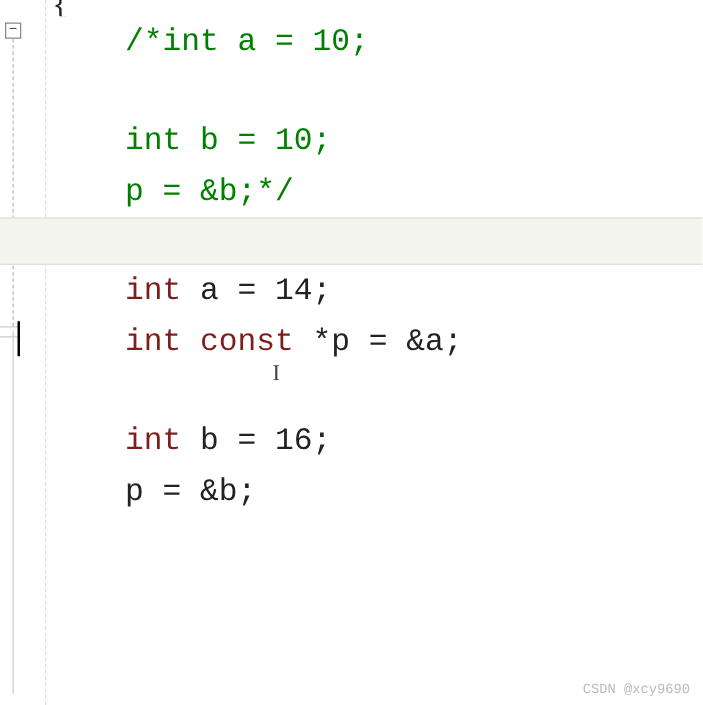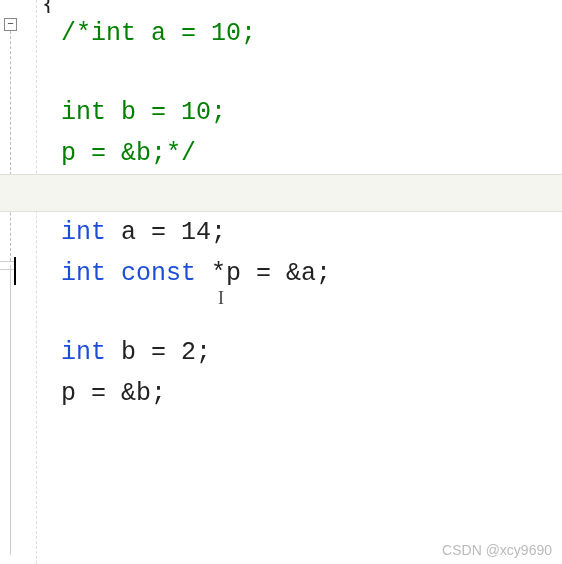--- a/index.html
+++ b/index.html
@@ -76,34 +76,34 @@
     .code-area {
       position: absolute;
       left: 0;
       top: 0;
       width: 100%;
     }
     .line {
       height: 41px;
       line-height: 41px;
       white-space: pre;
-      padding-left: 61px;
+      padding-left: 100px;
       position: relative;
     }
     .line.brace {
       padding-left: 42px;
       height: 13px;
       line-height: 10px;
       font-size: 22px;
       color: #555;
       overflow: hidden;
     }
     .line.short { height: 38px; line-height: 38px; }
     .comment { color: #008000; }
-    .keyword { color: #1d4ed8; }
+    .keyword { color: #7f1d1d; }
     .normal { color: #222; }
     .highlight-line {
       background: #f5f5f0;
       border-top: 1px solid #e0e0d8;
       border-bottom: 1px solid #e0e0d8;
     }
     .cursor-caret {
       position: absolute;
       left: 14px;
       top: 257px;
@@ -132,22 +132,22 @@
       height: 3px;
       background: linear-gradient(135deg, transparent 40%, #cc0000 40%, #cc0000 60%, transparent 60%),
                   linear-gradient(45deg, transparent 40%, #cc0000 40%, #cc0000 60%, transparent 60%);
       background-size: 6px 3px;
       background-repeat: repeat-x;
     }
     .watermark {
       position: absolute;
       right: 10px;
       bottom: 6px;
-      font-size: 14px;
-      font-family: Liberation Sans, sans-serif;
+      font-size: 11px;
+      font-family: Liberation Mono, monospace;
       color: #bbb;
     }
   </style>
 </head>
 <body>
 
 <div class="editor">
 
   <div class="gutter">
     <div class="fold-box">
@@ -171,21 +171,21 @@
 
     <div class="line short highlight-line"><span class="normal"></span></div>
 
     <div class="line"><span class="keyword">int</span><span class="normal"> a = 14;</span></div>
 
     <div class="line"><span class="keyword">int</span><span class="keyword"> const</span><span class="normal"> *p = &amp;a;</span></div>
 
 
     <div class="line short"><span class="normal"></span></div>
 
-    <div class="line"><span class="keyword">int</span><span class="normal"> b = 2;</span></div>
+    <div class="line"><span class="keyword">int</span><span class="normal"> b = 16;</span></div>
 
     <div class="line"><span class="normal">p = &amp;b;</span></div>
   </div>
 
   <div class="cursor-caret"></div>
   <div class="text-cursor-ibeam">I</div>
 
   <div class="watermark"><span>CSDN @xcy9690</span></div>
 </div>
 

